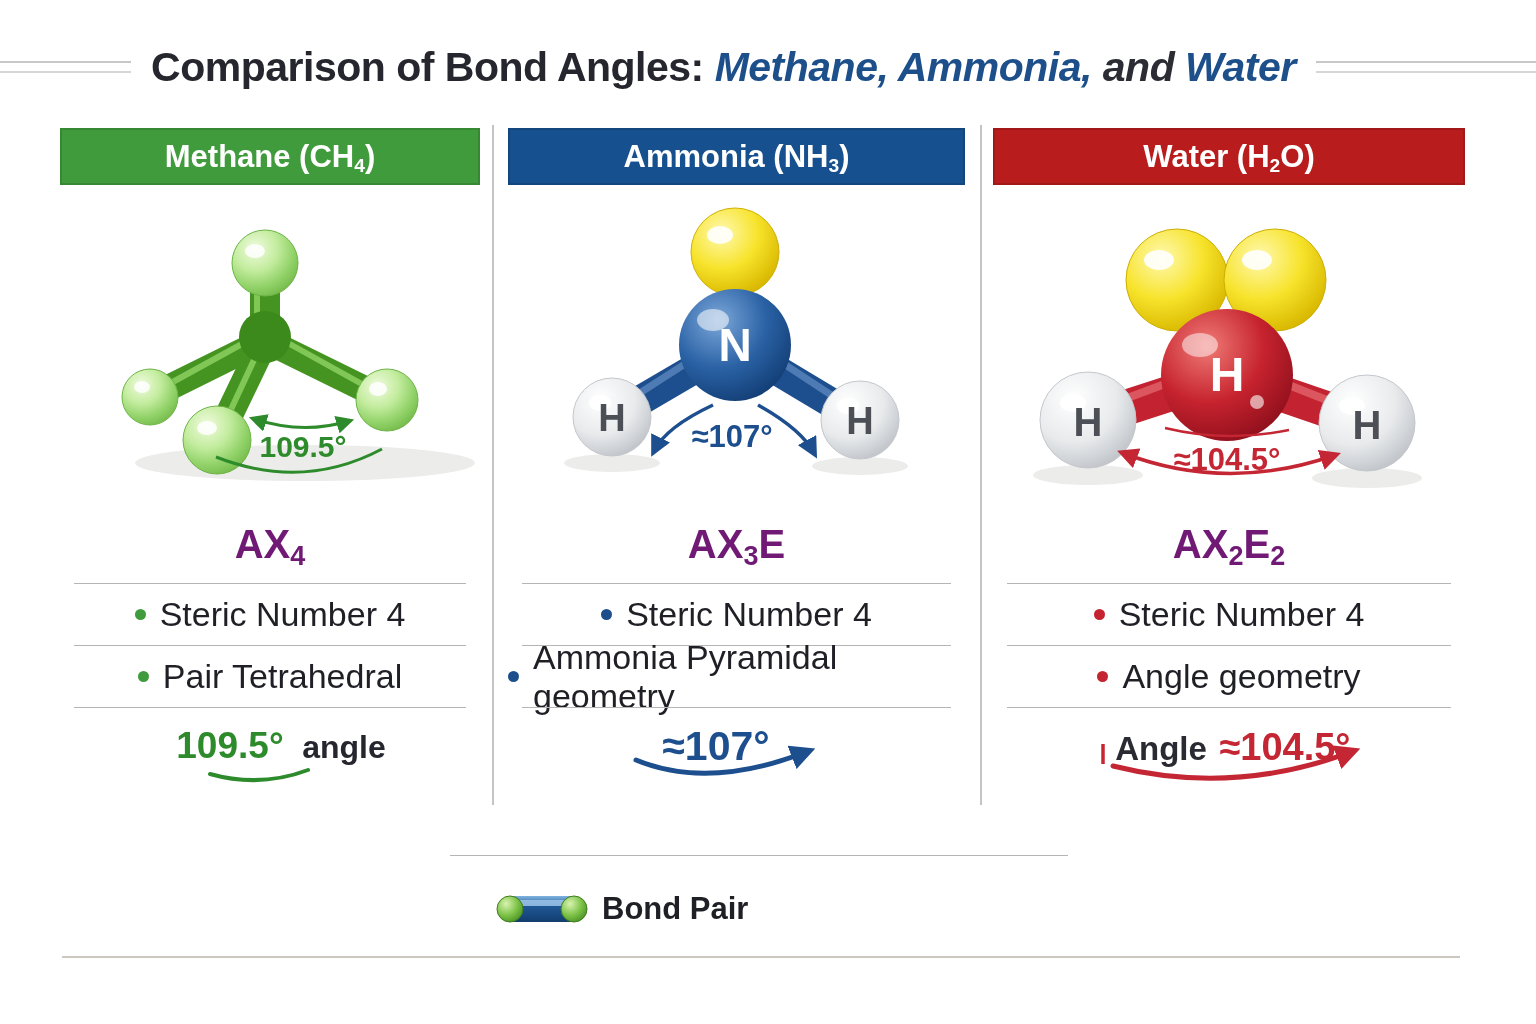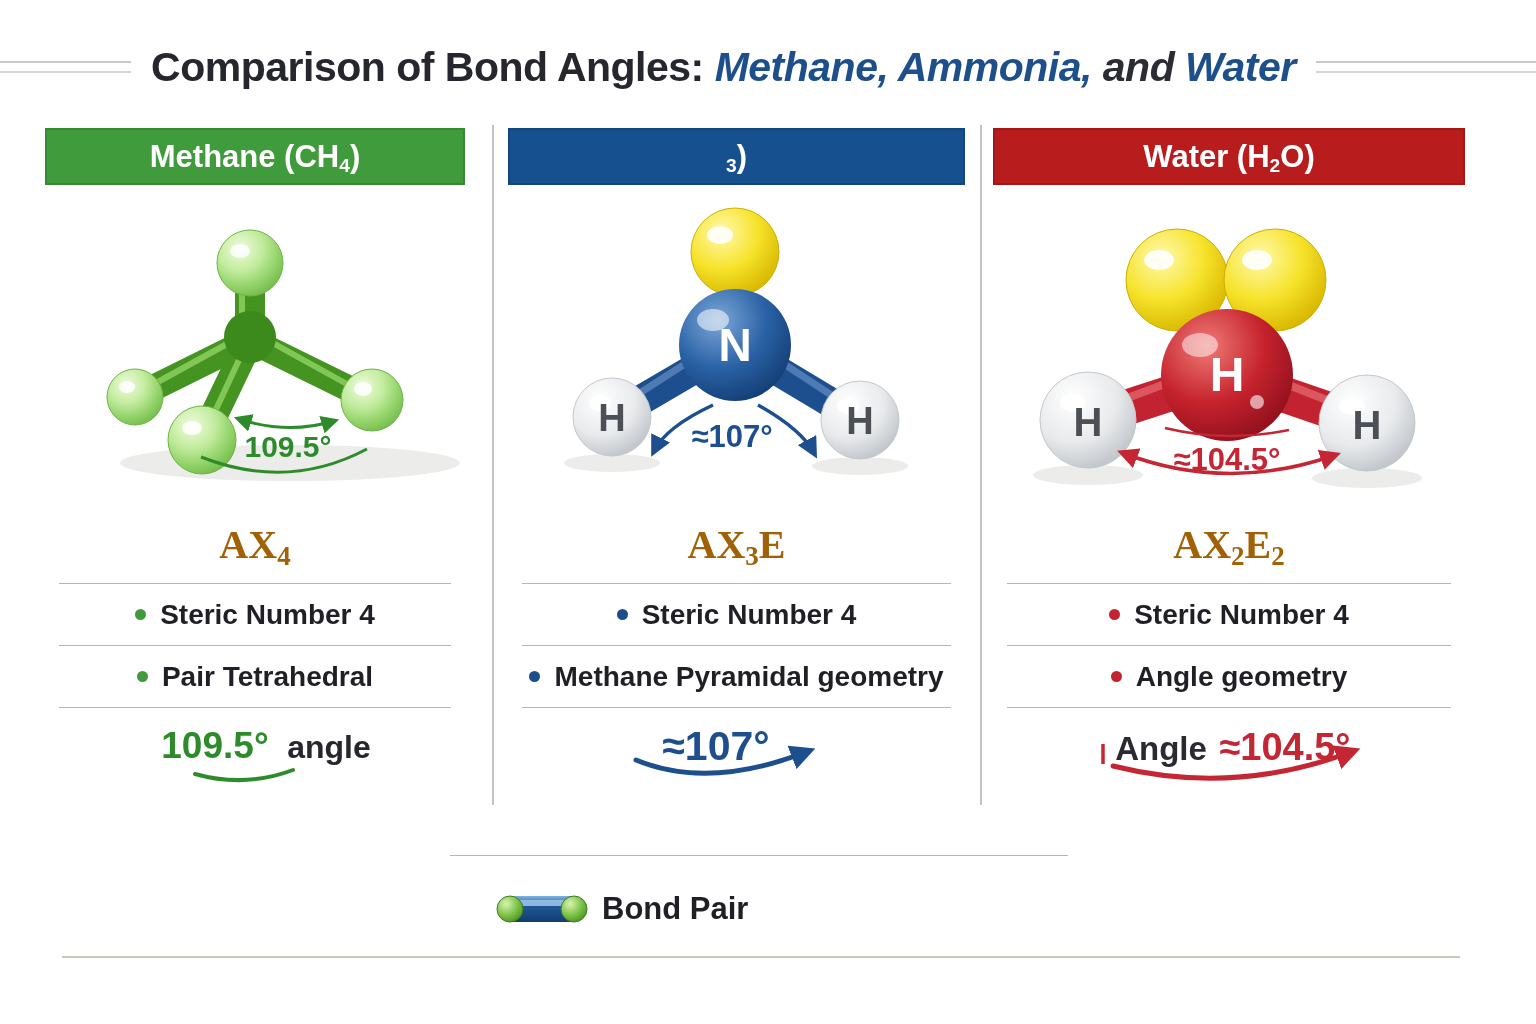--- a/index.html
+++ b/index.html
@@ -12,43 +12,43 @@
   .rule-double{height:8px;border-top:2.5px solid #c7c7c7;border-bottom:2.5px solid #d6d6d6;}
   .rule-left{width:150px;}
   .rule-right{width:252px;}
   .page-title{font-size:41px;font-weight:700;letter-spacing:-0.5px;white-space:nowrap;}
   .t-dark{color:#26262e;}
   .t-blue{color:#1d4f8a;font-style:italic;}
   .t-and{color:#2c2c34;font-style:italic;font-weight:600;}
 
   
   .col{position:absolute;top:128px;display:flex;flex-direction:column;}
-  .col-methane{left:45px;width:420px;justify-content:space-between;}
+  .col-methane{left:60px;width:420px;justify-content:space-between;}
   .col-ammonia{left:508px;width:457px;}
   .col-water{left:993px;width:472px;}
 
   .col-header{height:57px;display:flex;align-items:center;justify-content:center;
               color:#ffffff;font-size:31px;font-weight:700;
               box-shadow:inset 0 0 0 2px rgba(0,0,0,0.12);}
   .col-methane .col-header{background:#3f9b3b;}
   .col-ammonia .col-header{background:#16508e;}
   .col-water  .col-header{background:#b91c1c;}
   .bar-sub{font-size:0.62em;position:relative;top:9px;}
 
   .molecule-box{height:320px;}
   .molecule-box svg{display:block;}
 
   .formula-row{height:78px;display:flex;align-items:center;justify-content:center;
-               font-size:40px;font-weight:700;color:#a16207;font-family:Liberation Serif, serif;}
+               font-size:40px;font-weight:700;color:#701a75;}
   .formula-sub{font-size:27px;position:relative;top:12px;font-weight:700;}
 
   .hr{border:none;border-top:1.5px solid #b5b5b5;margin:0 14px;height:0;}
 
   .bullet-row{height:61px;display:flex;align-items:center;justify-content:center;gap:14px;
-              font-size:28px;color:#1f1f26;font-weight:bold;}
+              font-size:34px;color:#1f1f26;}
   .dot{width:11px;height:11px;border-radius:50%;flex:0 0 auto;}
   .col-methane .dot{background:#3f9b3b;}
   .col-ammonia .dot{background:#1c4e8c;}
   .col-water  .dot{background:#c4232f;}
 
   .angle-row{height:83px;position:relative;}
   .angle-row svg{display:block;}
   svg text{font-family:"Liberation Sans",sans-serif;}
 
   
@@ -151,20 +151,21 @@
       <svg width="420" height="83" viewBox="0 0 420 83">
         <text x="170" y="50" text-anchor="middle" font-size="37" font-weight="700" fill="#2e8b2c">109.5°</text>
         <text x="284" y="50" text-anchor="middle" font-size="32" font-weight="600" fill="#26262e">angle</text>
         <path d="M 150 66 Q 200 80 248 62" fill="none" stroke="#2e8b2c" stroke-width="4" stroke-linecap="round"></path>
       </svg>
     </div>
   </div>
 
   <div class="col col-ammonia">
     <div class="col-header">
+      <span>Ammonia (NH</span>
         <span class="bar-sub">3</span>
         <span>)</span>
     </div>
 
     <div class="molecule-box">
       <svg width="457" height="320" viewBox="0 0 457 320">
         <defs>
           <radialGradient id="aYellow" cx="35%" cy="28%" r="75%">
             <stop offset="0%" stop-color="#fff9b0"></stop>
               <stop offset="55%" stop-color="#f7e32b"></stop>
@@ -226,21 +227,21 @@
         <span class="formula-sub"></span>
     </div>
     <hr class="hr">
     <div class="bullet-row">
       <span class="dot"></span>
       <span>Steric Number 4</span>
     </div>
     <hr class="hr">
     <div class="bullet-row">
       <span class="dot"></span>
-      <span>Methane Pyramidal geometry</span>
+      <span>Ammonia Pyramidal geometry</span>
     </div>
     <hr class="hr">
     <div class="angle-row">
       <svg width="457" height="83" viewBox="0 0 457 83">
         <defs>
           <marker id="aArrB2" viewBox="0 0 10 10" refX="6" refY="5" markerWidth="5" markerHeight="5" orient="auto">
             <path d="M0 0 L10 5 L0 10 Z" fill="#1d4f8e"></path>
           </marker>
         </defs>
         <text x="208" y="52" text-anchor="middle" font-size="41" font-weight="700" fill="#1d4f8e">≈107°</text>

